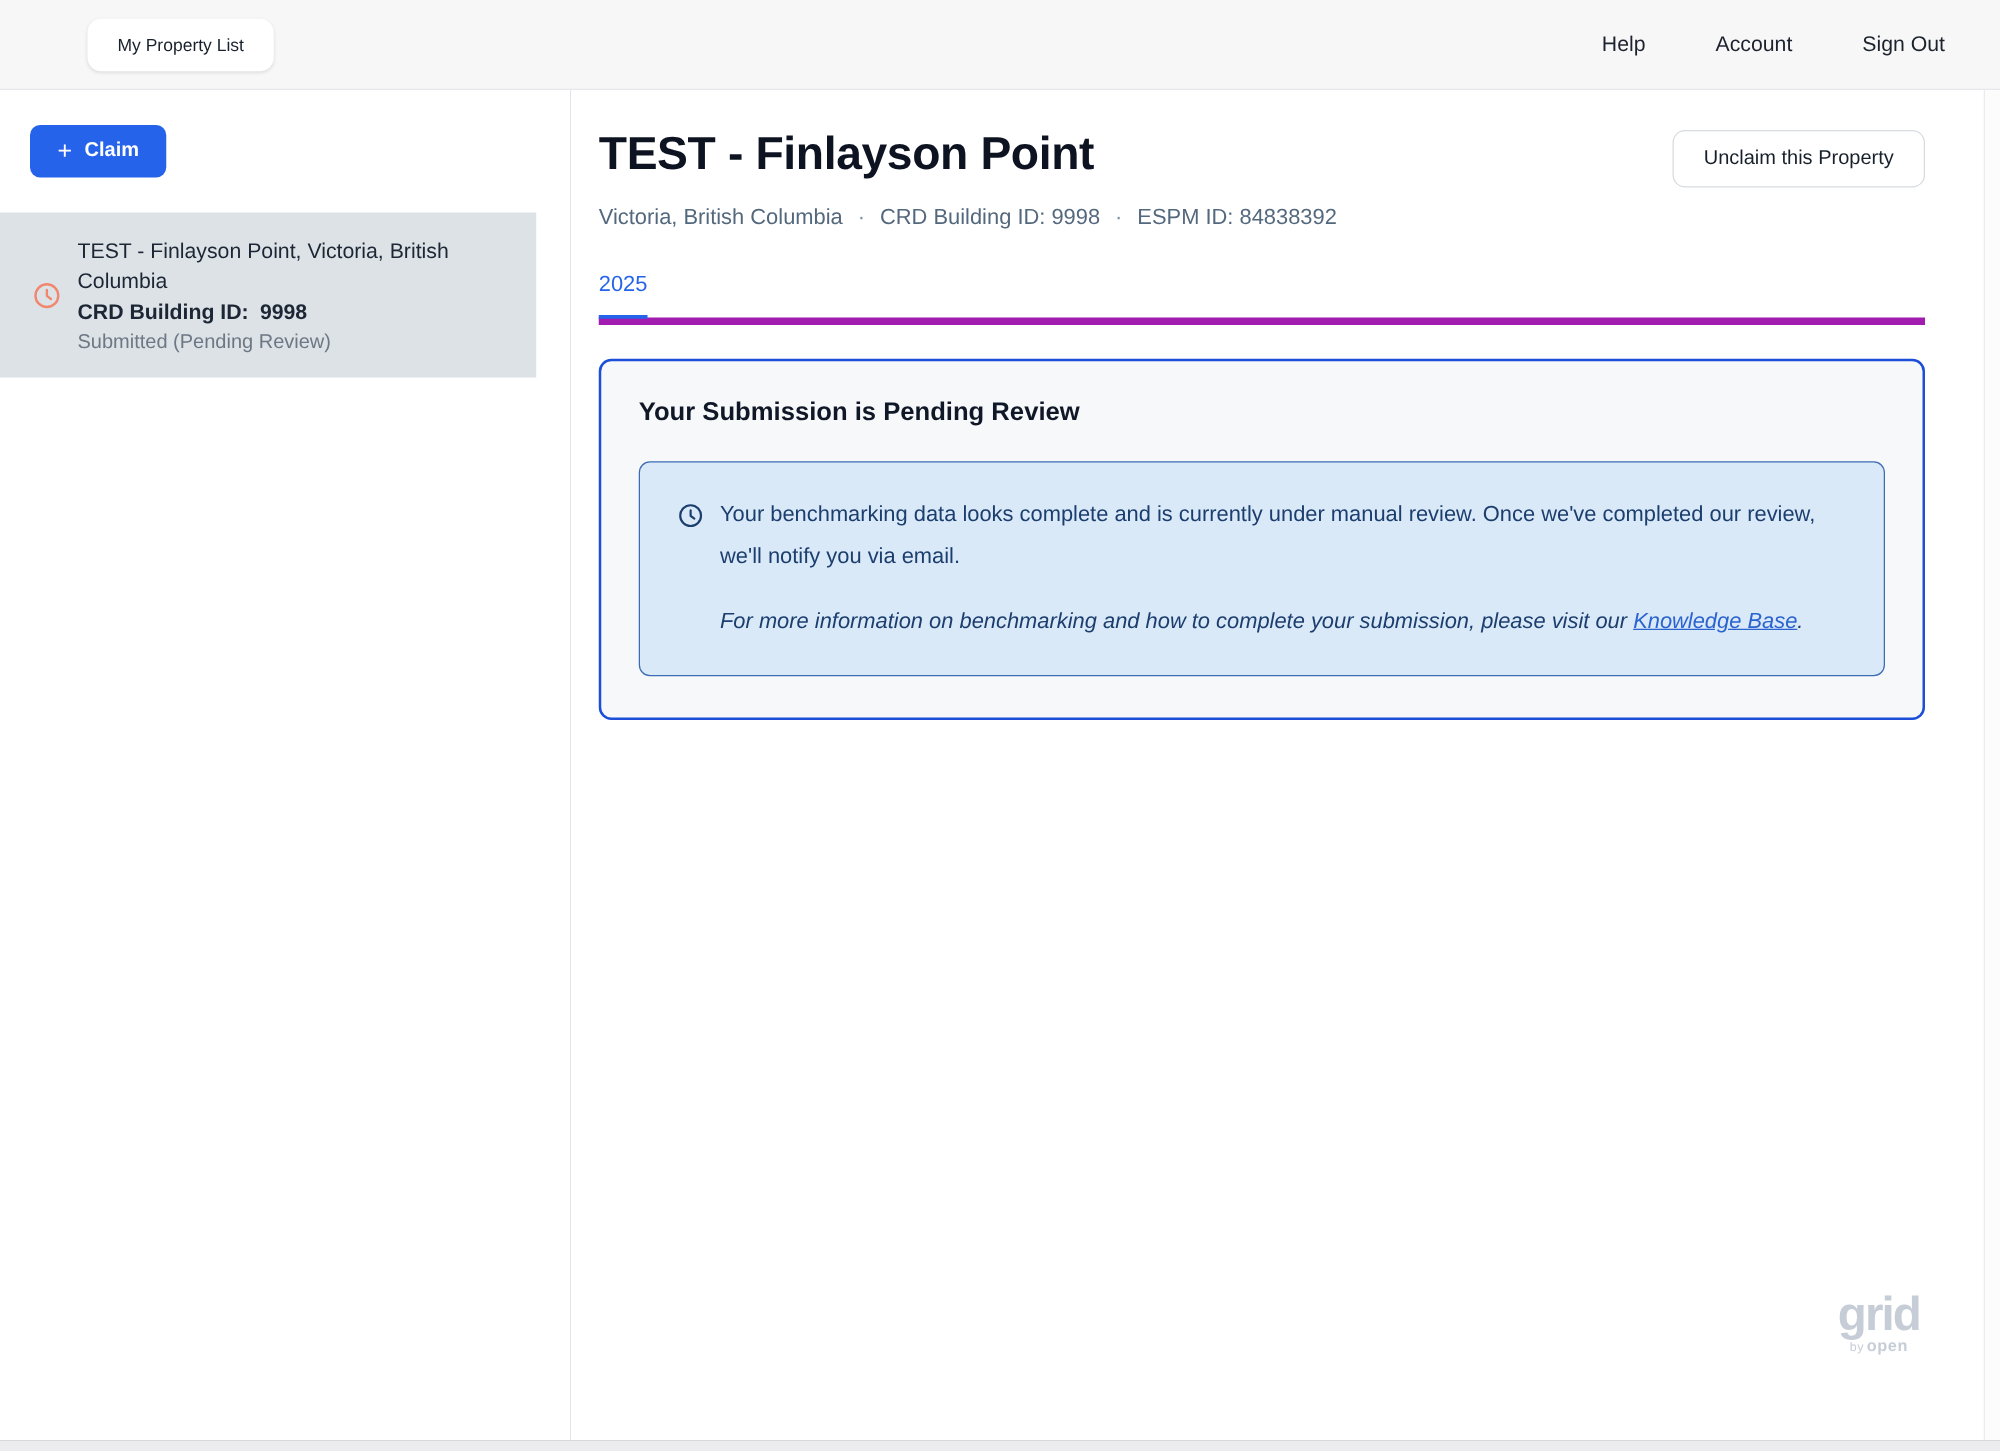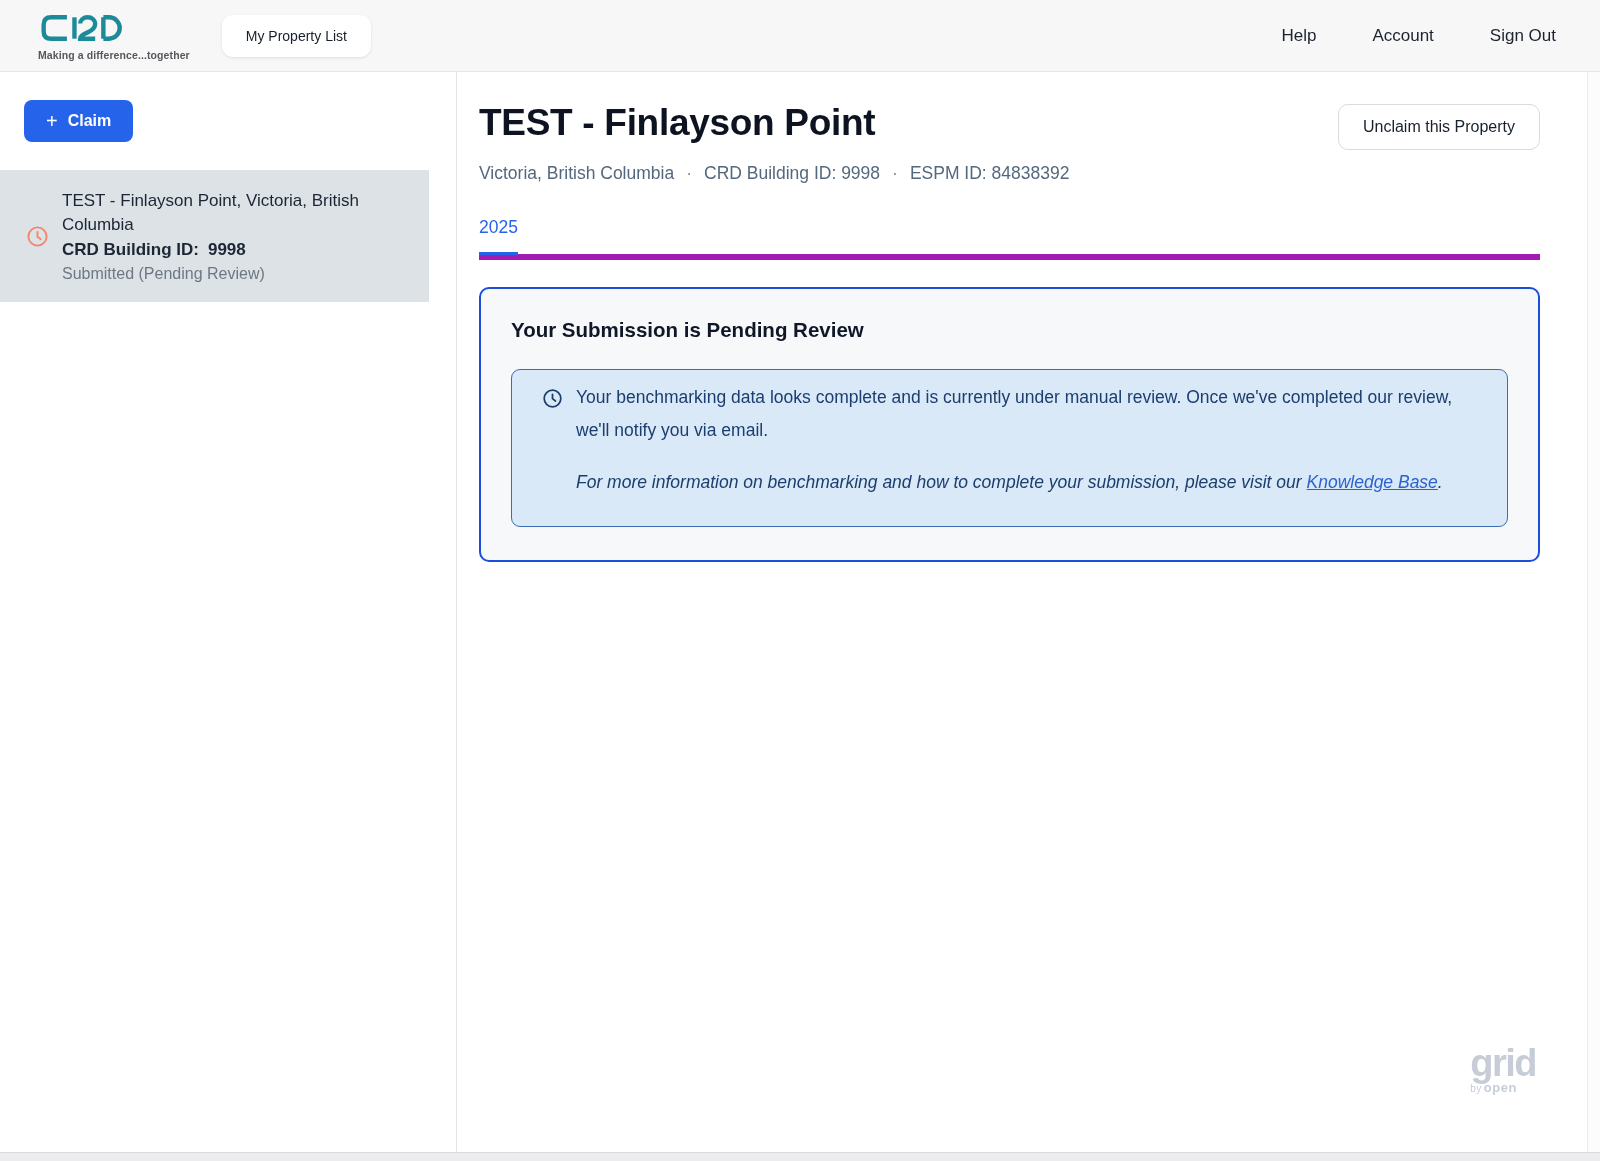--- a/index.html
+++ b/index.html
@@ -79,55 +79,44 @@
 
   .review-card {
     margin-top:27px;
     background:#f7f8fa; border:2px solid #1d4ed8; border-radius:10px;
     padding:29px 30px 33px;
   }
   .card-heading { font-size:20.5px; font-weight:700; color:#101828; }
   .alert {
     margin-top:27px;
     background:#d9e9f8; border:1px solid #3c6cb4; border-radius:9px;
-    padding:11px 30px 27px;
+    padding:25px 30px 27px;
     display:grid; grid-template-columns:34px 1fr;
     font-size:17.5px; color:#1c3e6e; line-height:33px;
   }
   .alert .clock-wrap { margin-top:6px; }
   .alert-info { grid-column:2; font-style:italic; margin-top:19px; }
   .alert-link { color:#2b63cf; text-decoration:underline; cursor:pointer; }
 
-  .watermark { position:absolute; right:64px; bottom:57px; text-align:left; color:#c7cdd7; user-select:none; }
+  .watermark { position:absolute; right:64px; bottom:68px; text-align:center; color:#c7cdd7; user-select:none; }
   .watermark .wm-name { font-size:38px; font-weight:700; letter-spacing:-1.5px; line-height:.85; }
   .watermark .wm-by { font-size:13px; font-weight:700; letter-spacing:.5px; margin-top:1px; }
   .watermark .wm-by .wm-by-small { font-size:10px; font-weight:400; margin-right:2px; }
 
   .scroll-track {
     position:absolute; top:0; right:0; bottom:0; width:13px;
     background:#fcfcfd; border-left:1px solid #ececef;
   }
 </style>
 </head>
 <body>
 
 <div class="app">
 
   <header class="topbar">
-    <div class="logo-block">
-      <span class="logo-mark">
-        <svg width="88" height="34" viewBox="0 0 140 52" fill="none">
-          <path d="M46 9 H21 Q9 9 9 21 v10 Q9 43 21 43 h25" stroke="#1d8a99" stroke-width="7"></path>
-          <path d="M58 9 v34" stroke="#1d8a99" stroke-width="7"></path>
-          <path d="M67 19 a12 10 0 0 1 24 0 q0 9 -12 14 t-12 10 h24" stroke="#1d8a99" stroke-width="7"></path>
-          <path d="M104 9 v34 M104 9 h9 a17 17 0 0 1 0 34 h-9" stroke="#1d8a99" stroke-width="7"></path>
-        </svg>
-      </span>
-      <span class="logo-tagline">Making a difference...together</span>
-    </div>
 
     <button class="page-pill">My Property List</button>
 
     <nav class="topnav">
       <a>Help</a>
       <a>Account</a>
       <a>Sign Out</a>
     </nav>
   </header>
 

